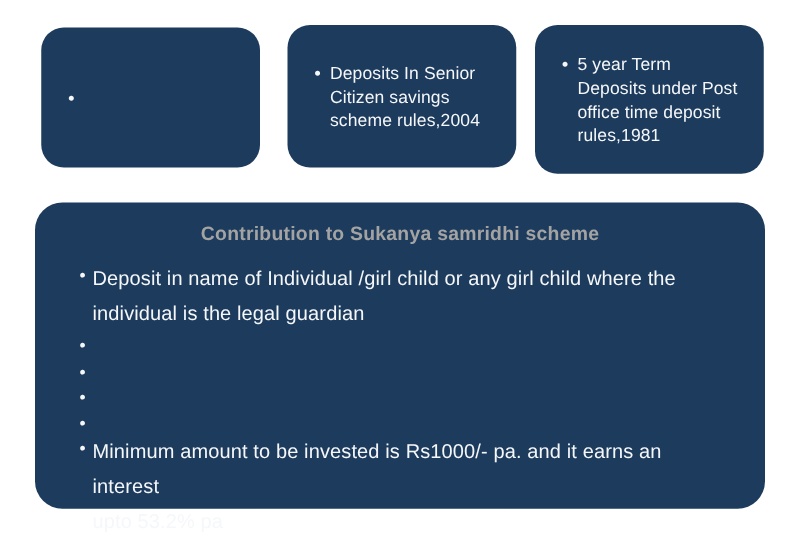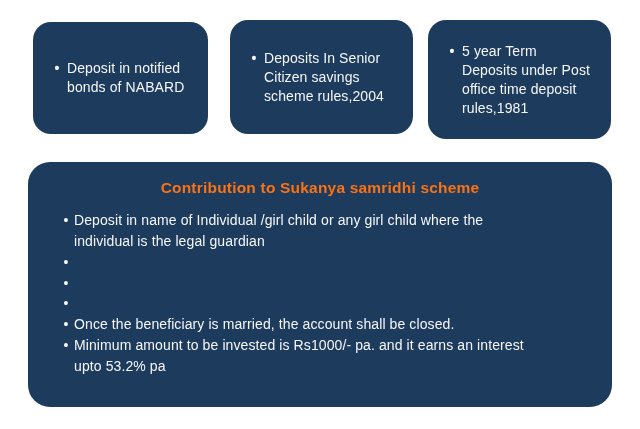--- a/index.html
+++ b/index.html
@@ -60,53 +60,51 @@
     border-radius: 22px;
     color: #f5f7fa;
     box-sizing: border-box;
   }
   .main-title {
     margin-top: 17px;
     text-align: center;
     font-size: 15.5px;
     font-weight: 700;
     letter-spacing: 0.2px;
-    color: #f97316;
+    color: #a3a3a3;
   }
   .bullet-list {
     list-style: none;
     margin: 13px 0 0 0;
     padding: 0 30px 0 34px;
   }
   .bullet-list li {
     display: flex;
     align-items: flex-start;
     gap: 4px;
   }
   .bullet-list .bullet {
     font-size: 14px;
     line-height: 20.5px;
   }
   .li-text {
     white-space: pre-line;
-    font-size: 14px;
-    line-height: 21px;
+    font-size: 16px;
+    line-height: 28px;
     letter-spacing: 0.1px;
   }
 </style>
 </head>
 <body>
 
 <div class="canvas">
 
   <div class="card card-1">
     <div class="card-item">
       <span class="bullet">•</span>
-      <span class="card-text">Deposit in notified
-bonds of NABARD</span>
     </div>
   </div>
 
   <div class="card card-2">
     <div class="card-item">
       <span class="bullet">•</span>
       <span class="card-text">Deposits In Senior
 Citizen savings
 scheme rules,2004</span>
     </div>
@@ -134,21 +132,20 @@
         <span class="bullet">•</span>
       </li>
       <li>
         <span class="bullet">•</span>
       </li>
       <li>
         <span class="bullet">•</span>
       </li>
       <li>
         <span class="bullet">•</span>
-        <span class="li-text">Once the beneficiary is married, the account shall be closed.</span>
       </li>
       <li>
         <span class="bullet">•</span>
         <span class="li-text">Minimum amount to be invested is Rs1000/- pa. and it earns an interest
 upto 53.2% pa</span>
       </li>
     </ul>
   </div>
 
 </div>

